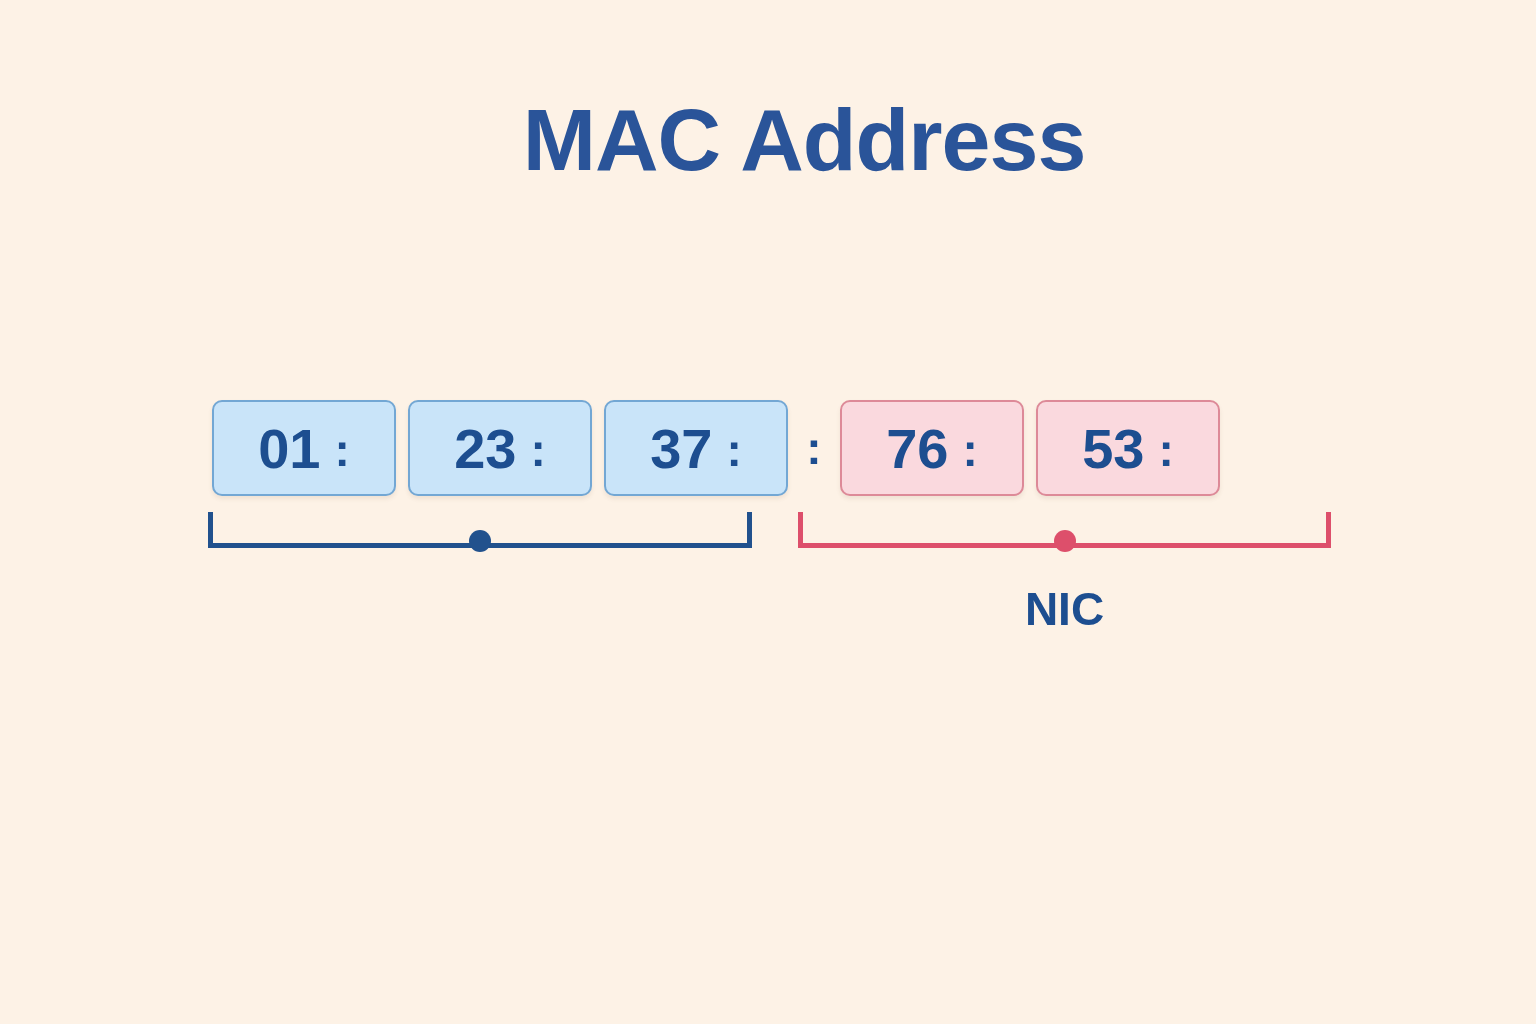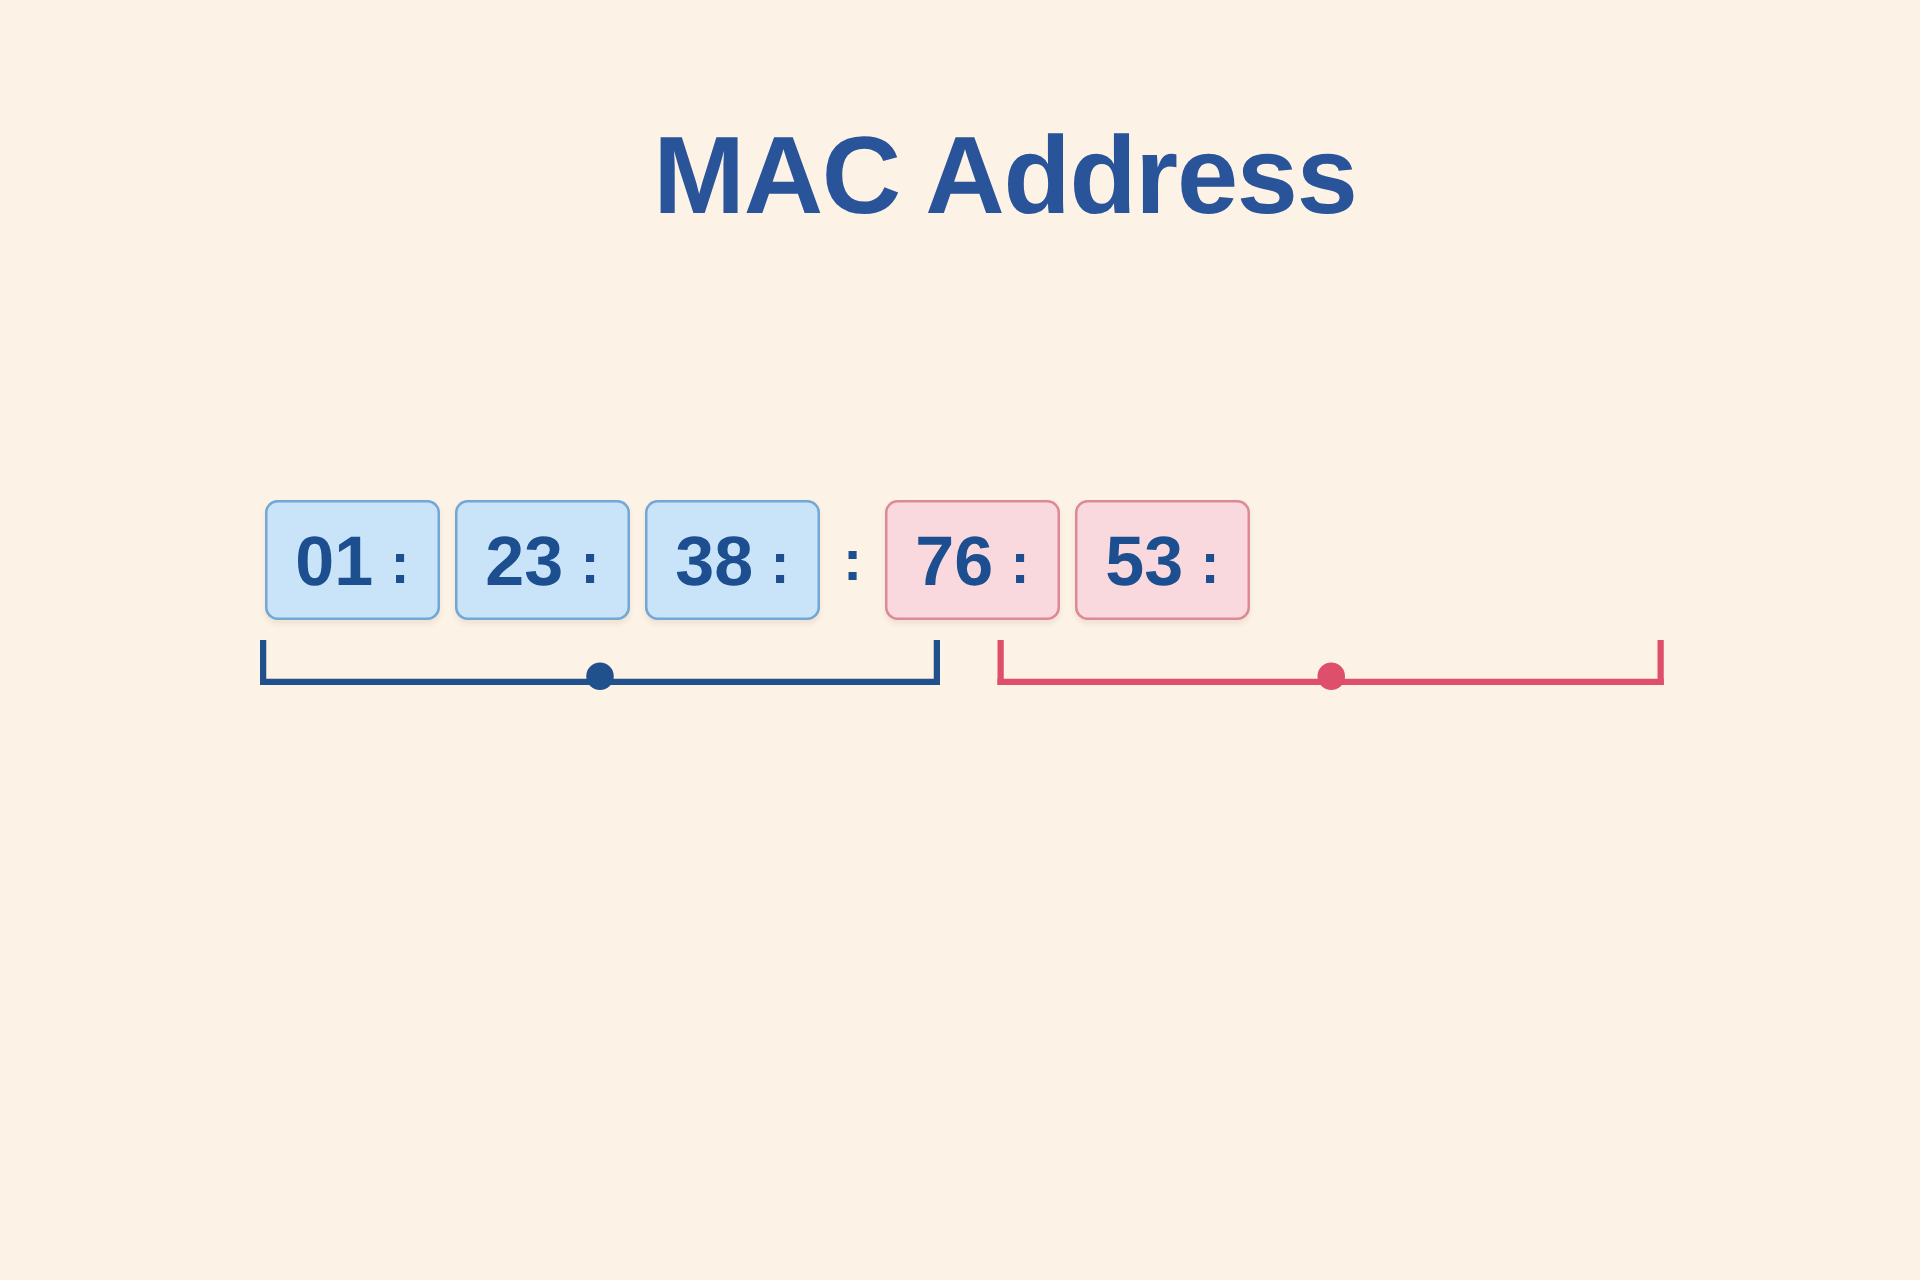--- a/index.html
+++ b/index.html
@@ -33,21 +33,21 @@
     top: 400px;
     left: 212px;
     display: flex;
     align-items: stretch;
   }
   .octet-group {
     display: flex;
     gap: 12px;
   }
   .octet-box {
-    width: 140px;
+    width: 184px;
     height: 96px;
     box-sizing: border-box;
     border-radius: 10px;
     display: flex;
     align-items: center;
     justify-content: center;
     font-size: 56px;
     font-weight: 700;
     color: var(--octet-text, #1d4e90);
     box-shadow: 0 3px 4px rgba(120, 90, 60, 0.10);
@@ -130,21 +130,21 @@
     <div class="octet-group">
       <div class="octet-box blue">
         <span>01</span>
         <span class="octet-colon">:</span>
       </div>
       <div class="octet-box blue">
         <span>23</span>
         <span class="octet-colon">:</span>
       </div>
       <div class="octet-box blue">
-        <span>38</span>
+        <span>37</span>
         <span class="octet-colon">:</span>
       </div>
     </div>
 
     <div class="group-separator">:</div>
 
     <div class="octet-group">
       <div class="octet-box pink">
         <span>76</span>
         <span class="octet-colon">:</span>
@@ -158,14 +158,15 @@
   </div>
 
   <div class="bracket oui">
     <div class="bracket-dot"></div>
   </div>
 
   <div class="bracket nic">
     <div class="bracket-dot"></div>
   </div>
 
+  <p class="section-label nic">NIC</p>
 
 </div>
 
 </body></html>

